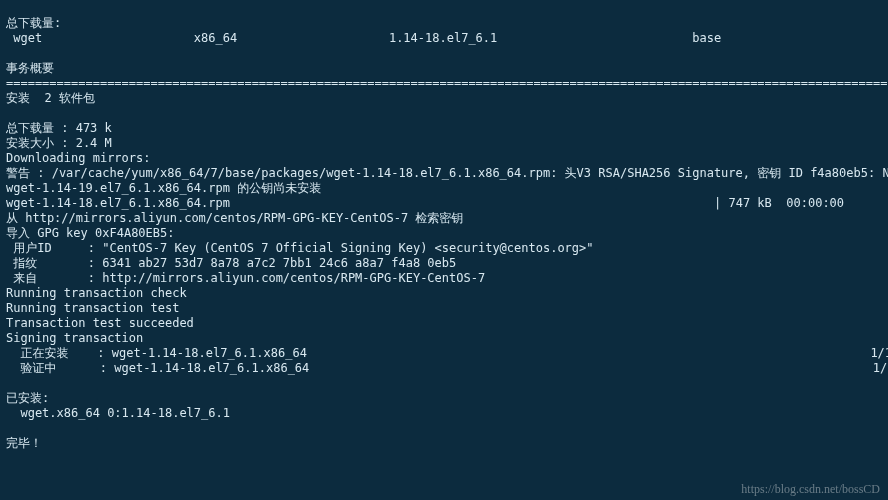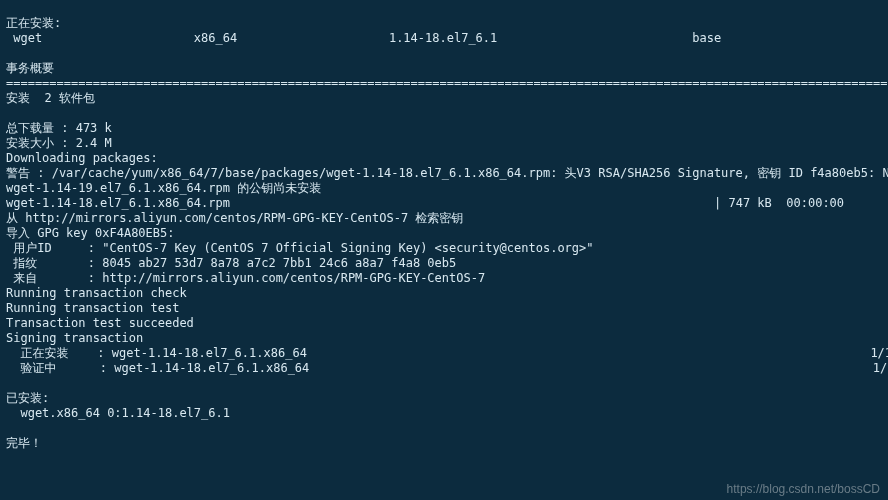--- a/index.html
+++ b/index.html
@@ -15,44 +15,44 @@
   .terminal {
     box-sizing: border-box;
     padding: 4px 6px 2px 6px;
     white-space: pre;
   }
   .watermark {
     position: absolute;
     right: 8px; bottom: 3px;
     color: #9aa6ad;
     opacity: 0.65;
-    font-family: Liberation Sans, sans-serif;
+    font-family: Liberation Serif, serif;
     font-size: 12px;
   }
 </style>
 </head>
 <body>
 
-<pre class="terminal"><span>正在安装:</span>
+<pre class="terminal"><span>总下载量:</span>
 <span> wget                     x86_64                     1.14-18.el7_6.1                           base                           547 k</span>
 <span></span>
 <span>事务概要</span>
 <span>================================================================================================================================</span>
 <span>安装  2 软件包</span>
 <span></span>
 <span>总下载量 : 473 k</span>
 <span>安装大小 : 2.4 M</span>
-<span>Downloading packages:</span>
+<span>Downloading mirrors:</span>
 <span>警告 : /var/cache/yum/x86_64/7/base/packages/wget-1.14-18.el7_6.1.x86_64.rpm: 头V3 RSA/SHA256 Signature, 密钥 ID f4a80eb5: NOKEYTA</span>
 <span>wget-1.14-19.el7_6.1.x86_64.rpm 的公钥尚未安装</span>
 <span>wget-1.14-18.el7_6.1.x86_64.rpm                                                                   | 747 kB  00:00:00</span>
 <span>从 http://mirrors.aliyun.com/centos/RPM-GPG-KEY-CentOS-7 检索密钥</span>
 <span>导入 GPG key 0xF4A80EB5:</span>
 <span> 用户ID     : "CentOS-7 Key (CentOS 7 Official Signing Key) &lt;security@centos.org&gt;"</span>
-<span> 指纹       : 8045 ab27 53d7 8a78 a7c2 7bb1 24c6 a8a7 f4a8 0eb5</span>
+<span> 指纹       : 6341 ab27 53d7 8a78 a7c2 7bb1 24c6 a8a7 f4a8 0eb5</span>
 <span> 来自       : http://mirrors.aliyun.com/centos/RPM-GPG-KEY-CentOS-7</span>
 <span>Running transaction check</span>
 <span>Running transaction test</span>
 <span>Transaction test succeeded</span>
 <span>Signing transaction</span>
 <span>  正在安装    : wget-1.14-18.el7_6.1.x86_64                                                                              1/1</span>
 <span>  验证中      : wget-1.14-18.el7_6.1.x86_64                                                                              1/1</span>
 <span></span>
 <span>已安装:</span>
 <span>  wget.x86_64 0:1.14-18.el7_6.1</span>

